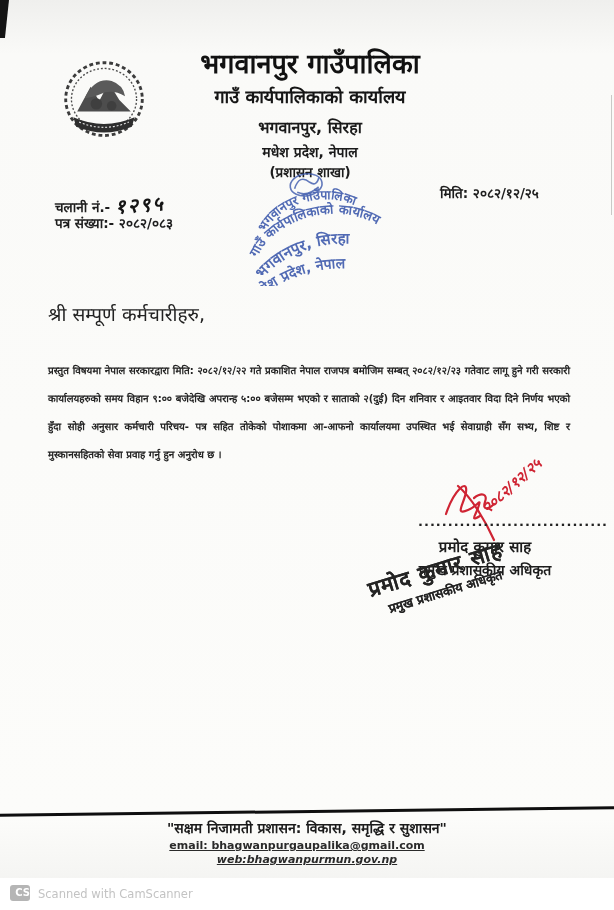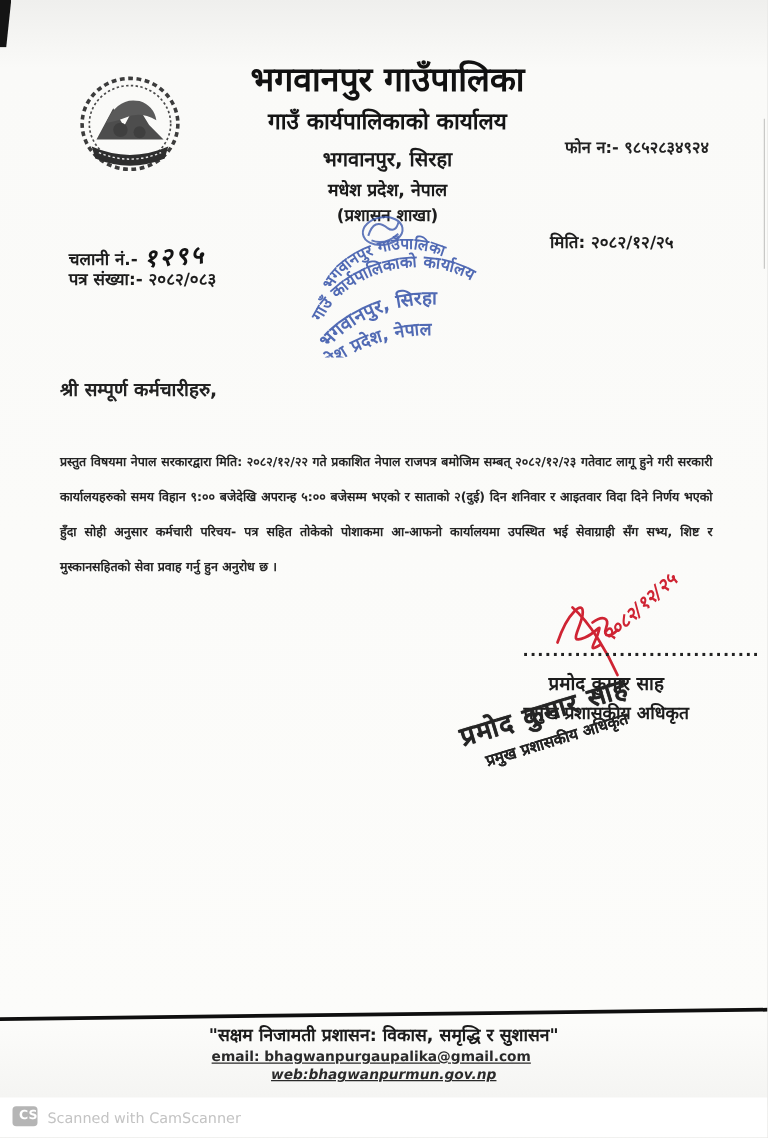--- a/index.html
+++ b/index.html
@@ -25,21 +25,21 @@
   #dispatch{left:55px;top:191px;font-size:13.5px;font-weight:bold;color:#1d1d1d;}
   #dispatch-no{display:inline-block;font-family:"DejaVu Serif","Liberation Serif",serif;
                font-style:italic;font-size:20px;font-weight:bold;transform:rotate(-4deg);
                letter-spacing:2px;color:#141414;}
   
   #office-stamp{left:213px;top:168px;width:205px;height:118px;opacity:.88;}
   
   #subject{left:0;top:264px;width:614px;font-size:14.5px;font-weight:bold;color:#15151a;}
   #subject span{border-bottom:2px solid #15151a;padding-bottom:1px;}
   
-  #rcpt1{left:48px;top:301px;font-size:15px;font-weight:bold;color:#222;}
+  #rcpt1{left:48px;top:301px;font-size:19px;font-weight:normal;color:#222;}
   #rcpt2{left:48px;top:326px;font-size:15px;font-weight:bold;color:#222;}
   #body-par{left:48px;top:357px;width:522px;font-size:10px;line-height:28px;
             text-align:justify;color:#242424;font-weight:bold;}
   
   #sig-svg{left:428px;top:452px;width:165px;height:92px;}
   #dotted{left:418px;top:514px;width:170px;font-size:13px;letter-spacing:1px;color:#222;font-weight:bold;}
   #sig-name{left:385px;top:536px;width:200px;font-size:15px;font-weight:bold;color:#1c1c1c;}
   #sig-title{left:375px;top:560px;width:220px;font-size:14px;font-weight:bold;color:#1c1c1c;}
   #name-stamp{left:378px;top:574px;width:210px;transform:rotate(-17deg);transform-origin:left bottom;
               color:#242424;}
@@ -75,21 +75,20 @@
     <circle cx="42" cy="50" r="6" fill="#3f3f3f"></circle>
     <circle cx="58" cy="52" r="5" fill="#3f3f3f"></circle>
     <path d="M18,64 Q50,78 82,64 L79,74 Q50,86 21,74 Z" fill="#2e2e2e"></path>
     <path d="M24,69 Q50,80 76,69" fill="none" stroke="#e8e8e8" stroke-width="1.2" stroke-dasharray="2 2"></path>
   </svg>
 
   <div class="abs center dev" id="hdr-title">भगवानपुर गाउँपालिका</div>
   <div class="abs center dev" id="hdr-office">गाउँ कार्यपालिकाको कार्यालय</div>
   <div class="abs center dev" id="hdr-loc">भगवानपुर, सिरहा</div>
   <div class="abs center dev" id="hdr-prov">मधेश प्रदेश, नेपाल</div>
-  <div class="abs dev" id="hdr-phone">फोन न:- ९८५२८३४९२४</div>
 
   <div class="abs dev" id="ref-no">पत्र संख्या:- २०८२/०८३</div>
   <div class="abs center dev" id="section">(प्रशासन शाखा)</div>
   <div class="abs dev" id="date">मिति: २०८२/१२/२५</div>
   <div class="abs dev" id="dispatch">
     <span>चलानी नं.-</span>
     <span id="dispatch-no">१२९५</span>
   </div>
 
   <svg class="abs" id="office-stamp" viewBox="0 0 205 118">

